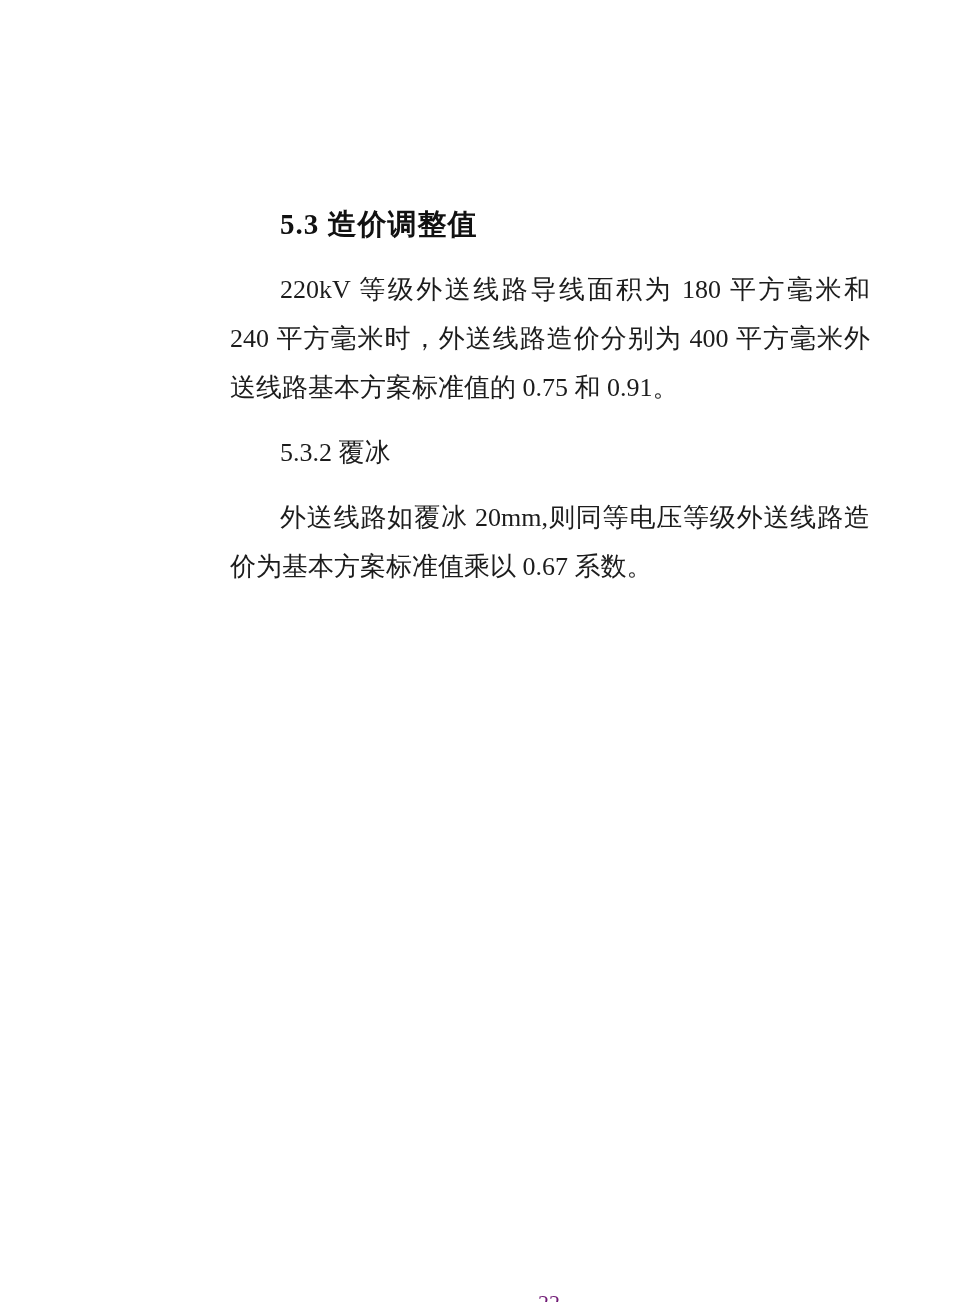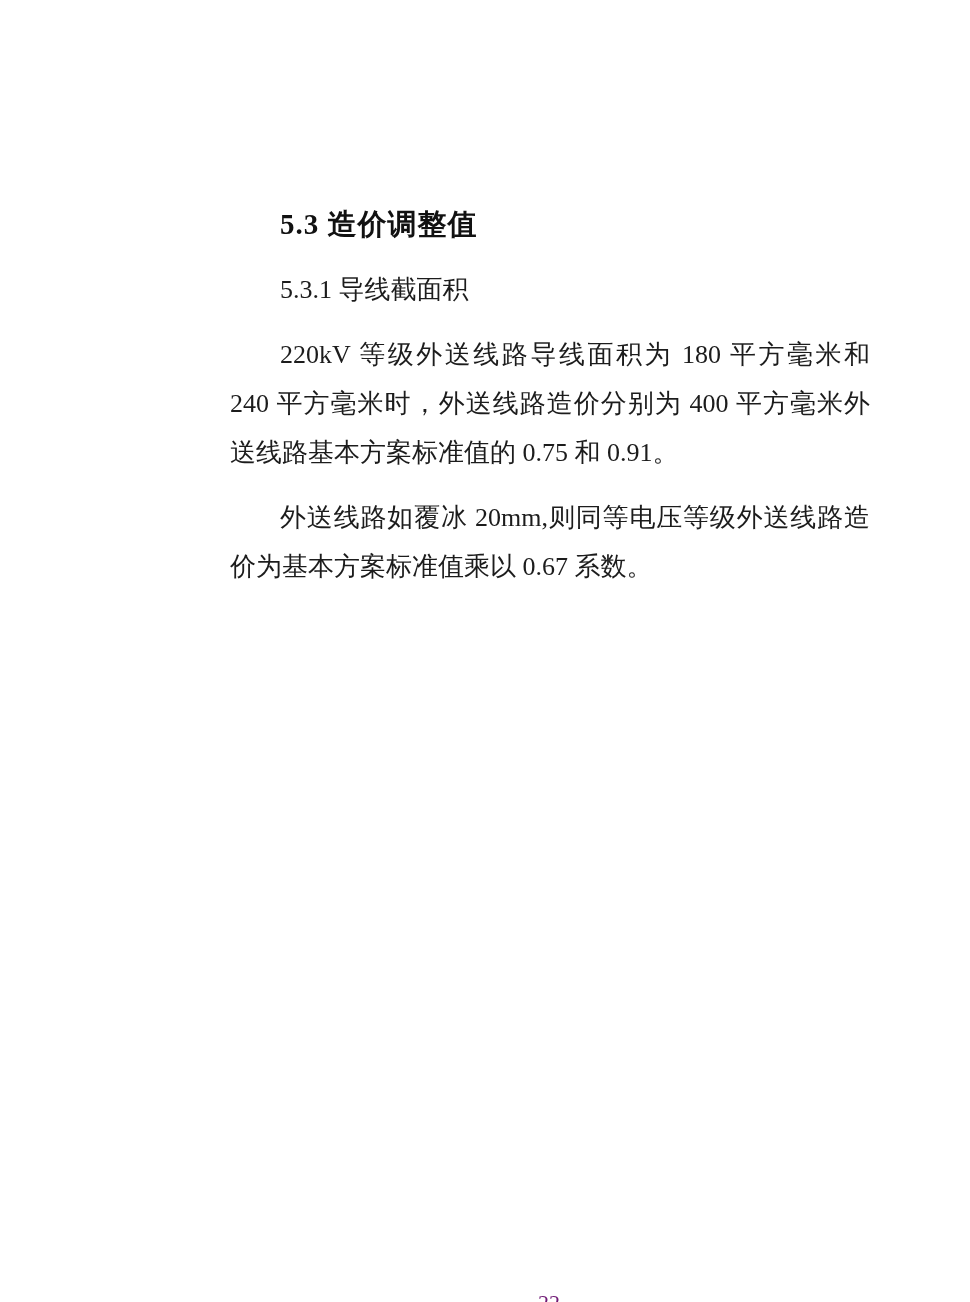--- a/index.html
+++ b/index.html
@@ -56,22 +56,22 @@
     font-family: "Liberation Serif", "DejaVu Serif", serif;
   }
 </style>
 </head>
 <body>
 
 <div class="page">
   <div class="content">
     <div class="section-heading">5.3 造价调整值</div>
 
-    <div class="subsection-title">5.3.1 导线截面积</div>
 
     <div class="body-paragraph">220kV 等级外送线路导线面积为 180 平方毫米和 240 平方毫米时，外送线路造价分别为 400 平方毫米外送线路基本方案标准值的 0.75 和 0.91。</div>
 
+    <div class="subsection-title">5.3.2 覆冰</div>
 
     <div class="body-paragraph">外送线路如覆冰 20mm,则同等电压等级外送线路造价为基本方案标准值乘以 0.67 系数。</div>
   </div>
 
   <div class="page-number">22</div>
 </div>
 
 </body></html>

